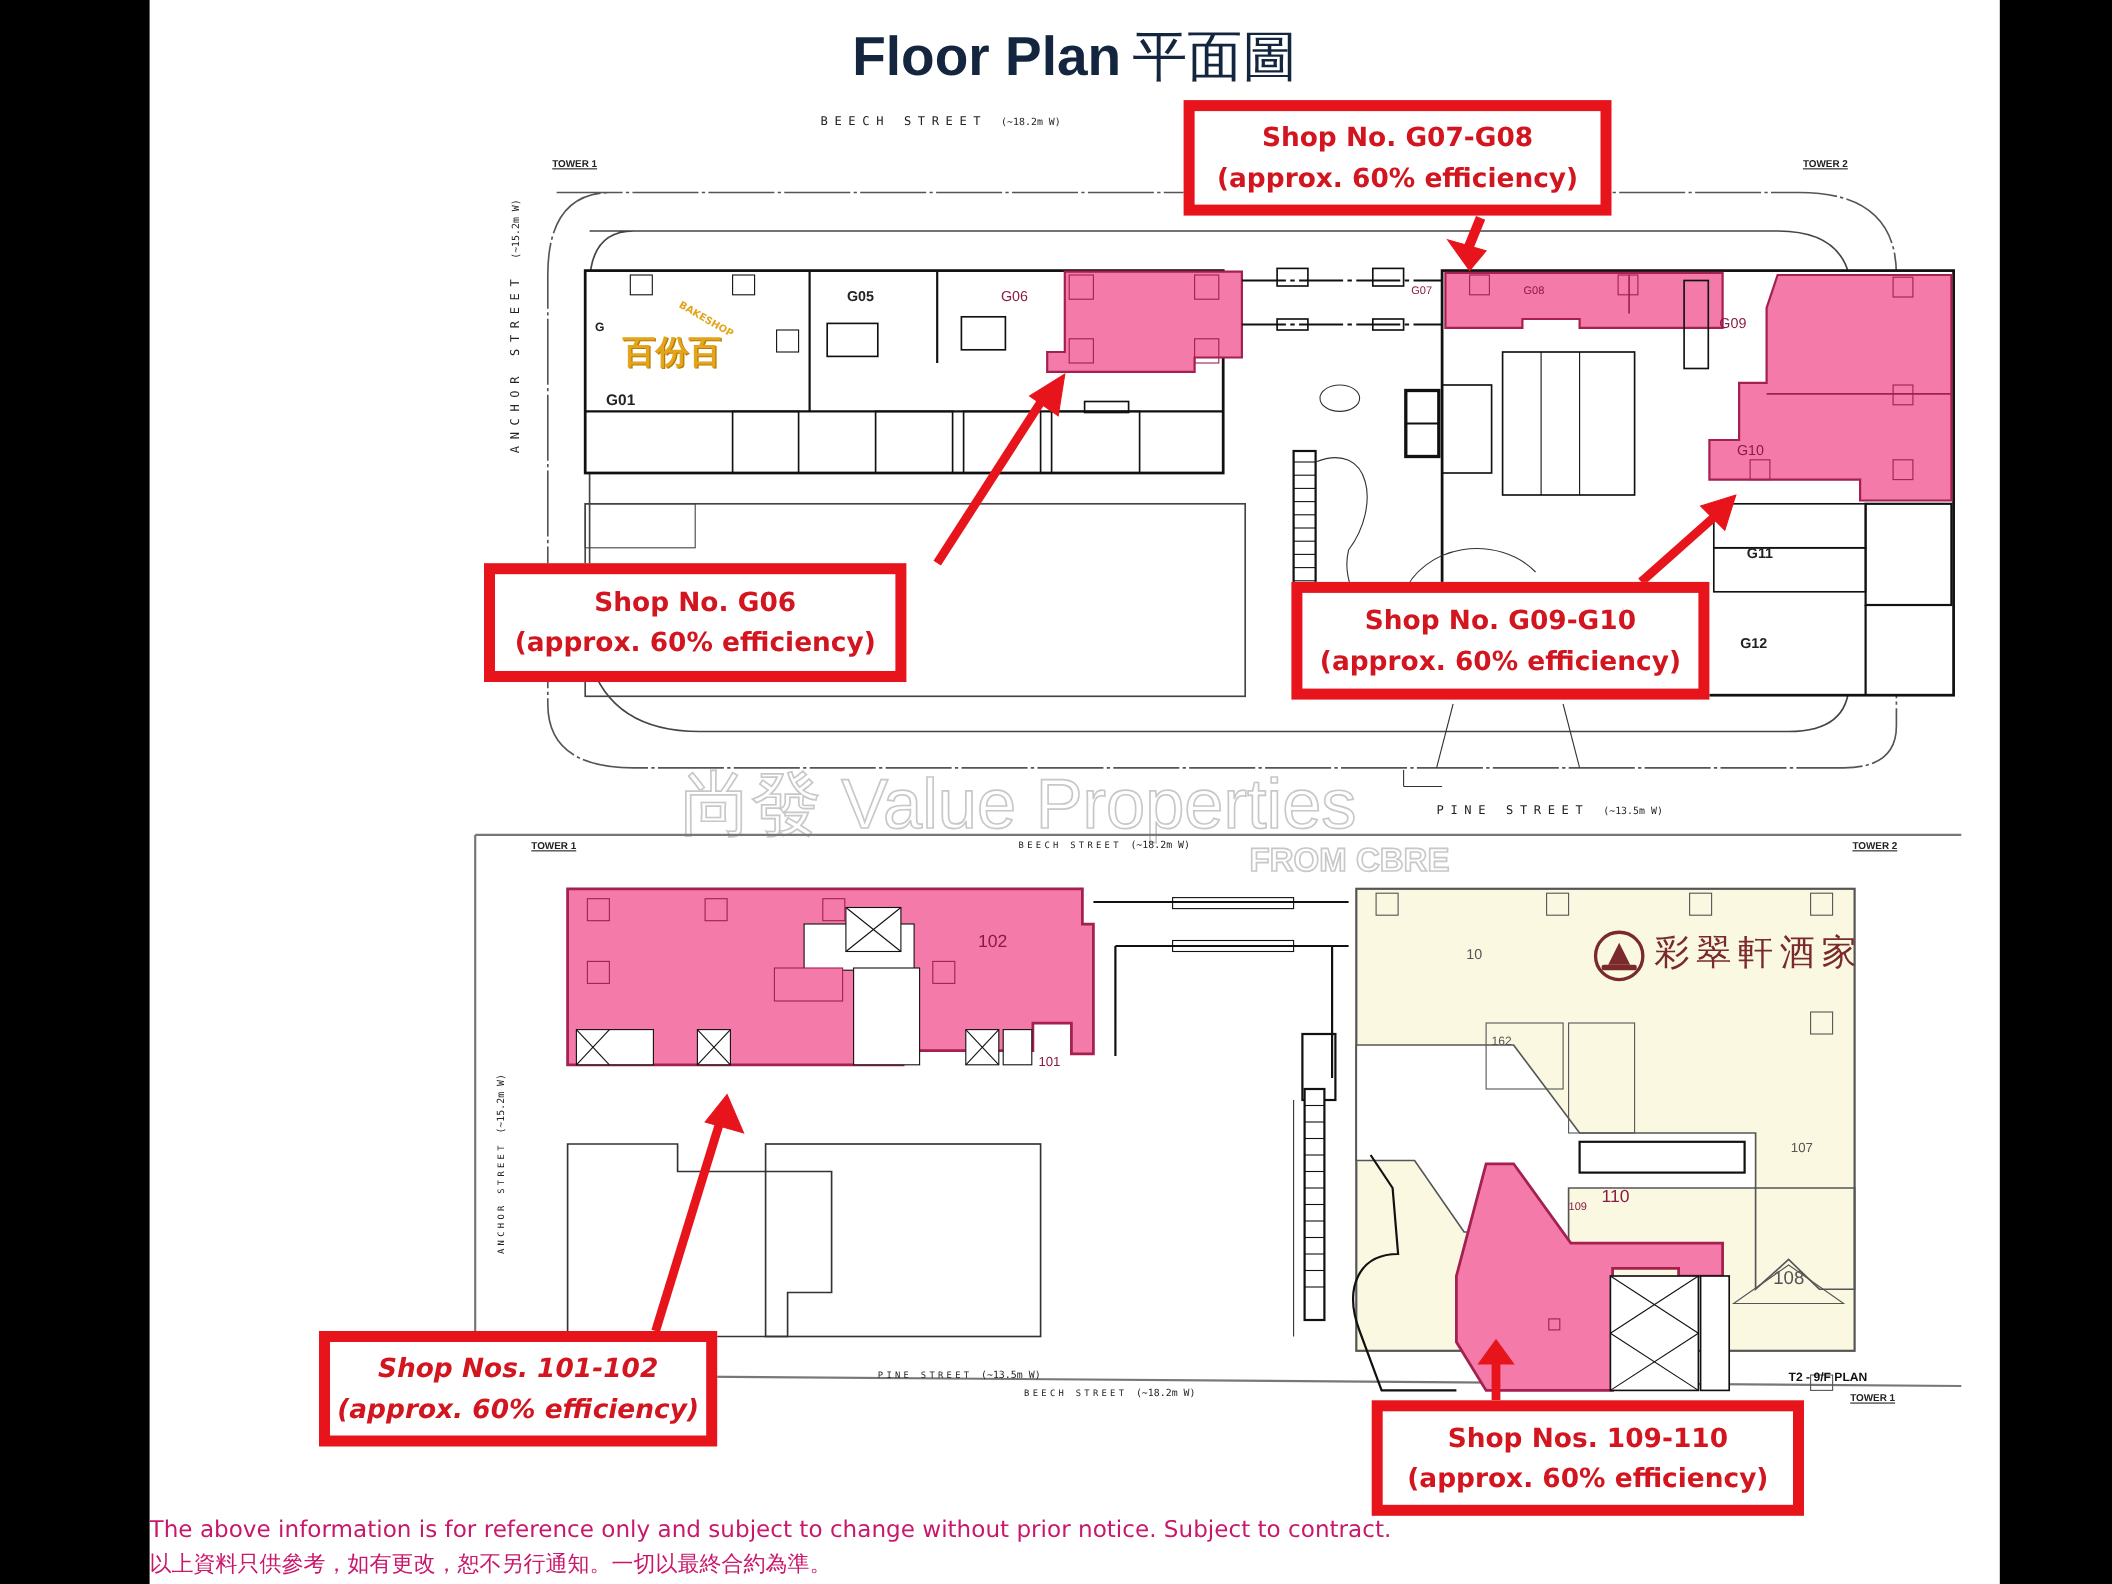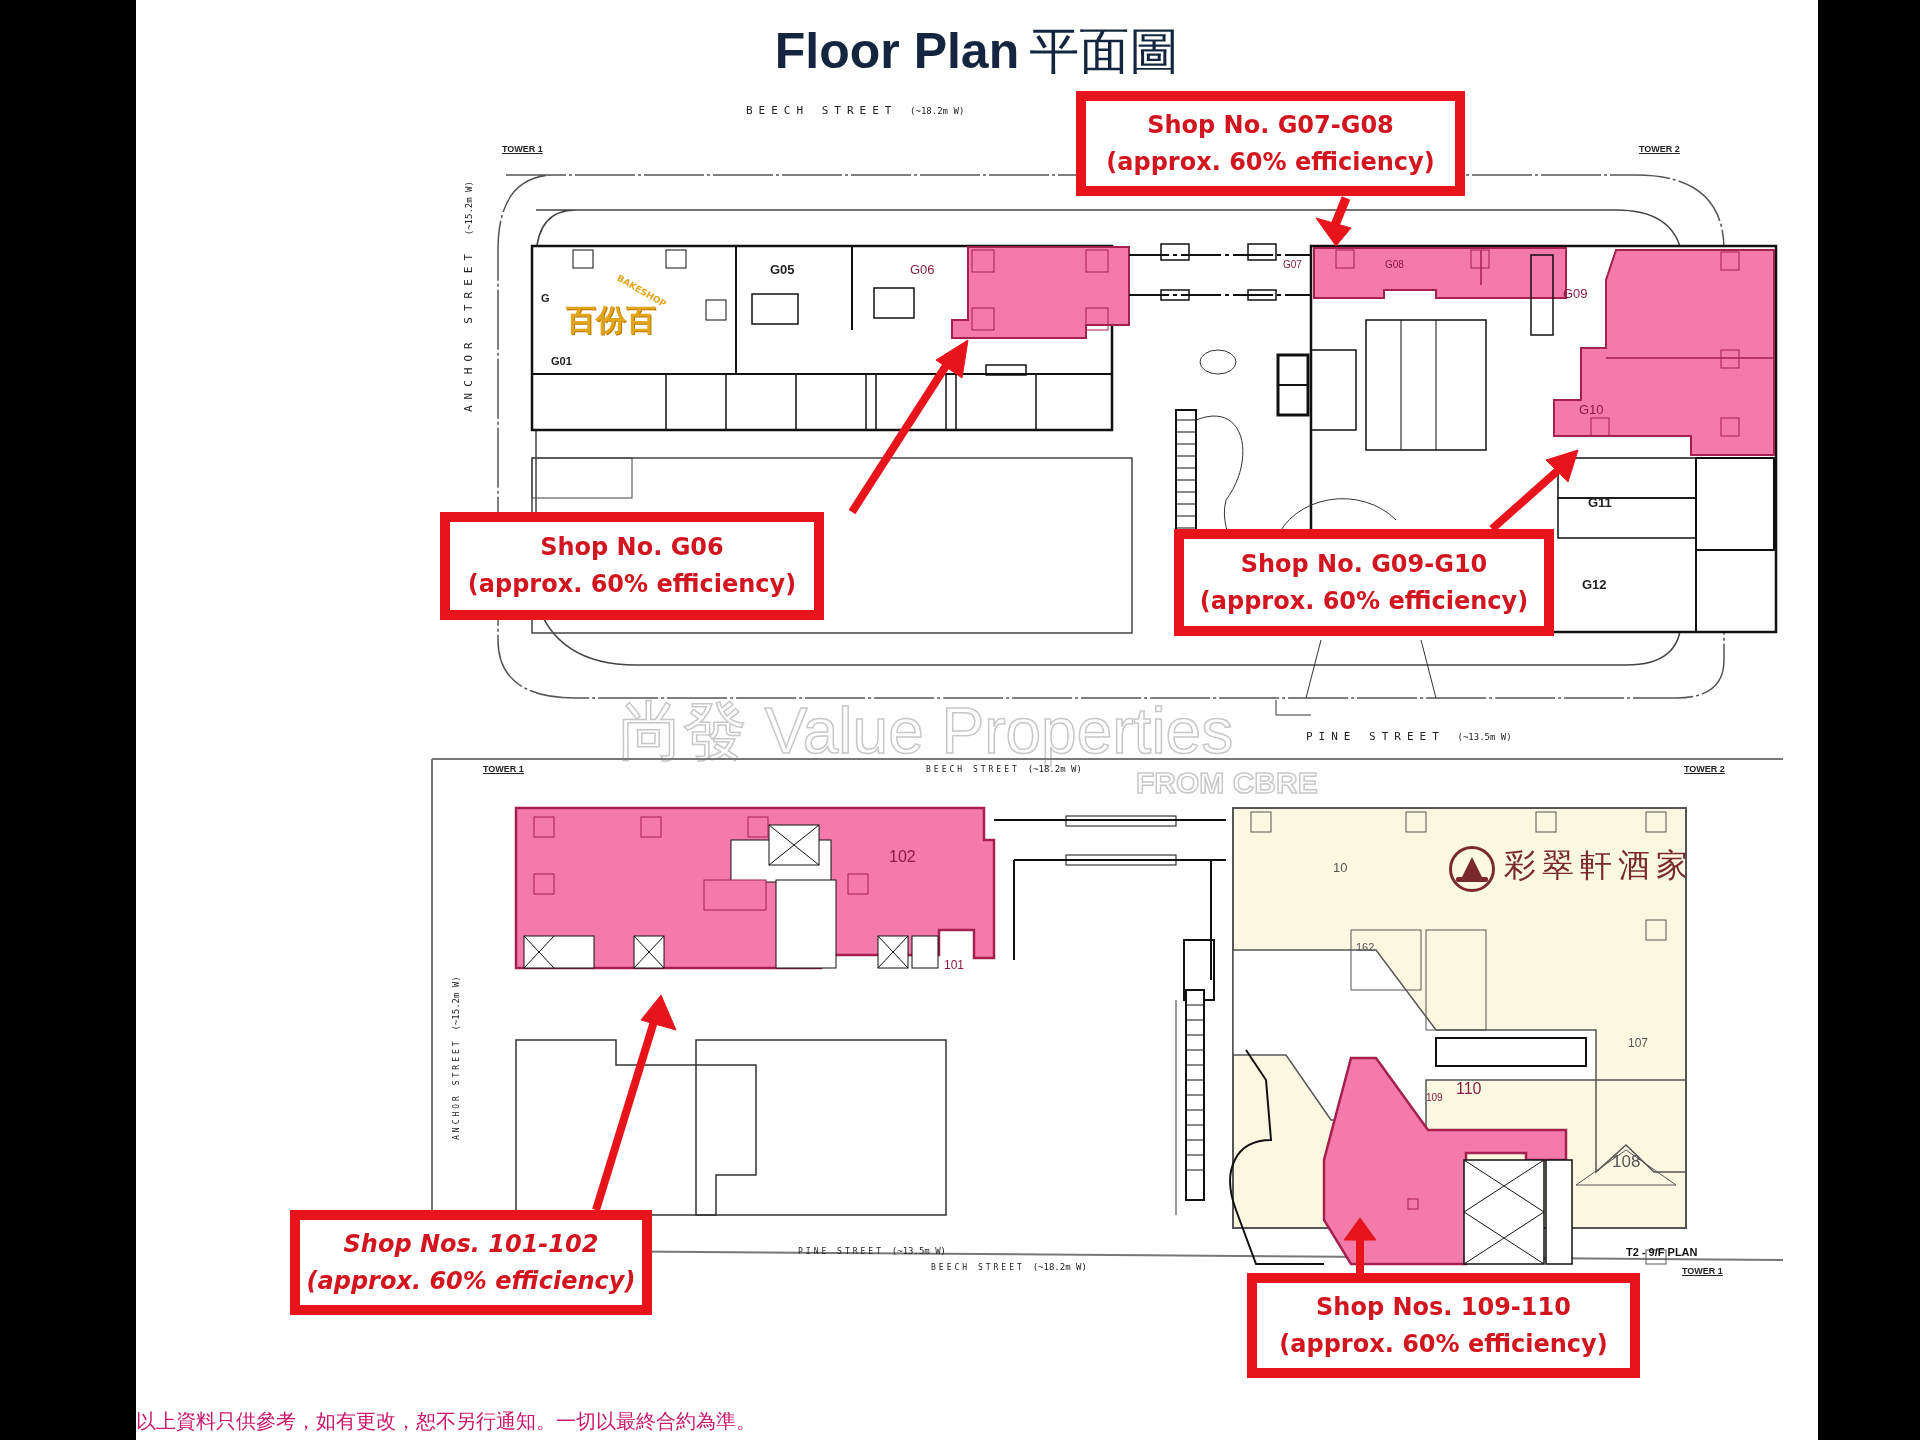--- a/index.html
+++ b/index.html
@@ -132,21 +132,21 @@
         <line x1="1210" y1="198" x2="1195" y2="235" stroke-width="9"></line>
         <polygon points="1180,218 1215,228 1200,246"></polygon>
         <line x1="716" y1="512" x2="815" y2="358" stroke-width="8"></line>
         <polygon points="800,360 832,340 826,378"></polygon>
         <line x1="1356" y1="529" x2="1428" y2="465" stroke-width="8"></line>
         <polygon points="1410,460 1442,450 1432,482"></polygon>
       </g>
     </svg>
 
     <div class="room black" style="left:405px;top:292px;font-size:11px;">G</div>
-    <div class="room black" style="left:415px;top:355px;font-size:11px;">G01</div>
+    <div class="room black" style="left:415px;top:355px;font-size:14px;">G01</div>
     <div class="room black" style="left:634px;top:262px;font-size:13px;">G05</div>
     <div class="room" style="left:774px;top:262px;font-size:13px;">G06</div>
     <div class="room" style="left:1147px;top:259px;font-size:10px;">G07</div>
     <div class="room" style="left:1249px;top:259px;font-size:10px;">G08</div>
     <div class="room" style="left:1427px;top:286px;font-size:13px;">G09</div>
     <div class="room" style="left:1443px;top:402px;font-size:13px;">G10</div>
     <div class="room black" style="left:1452px;top:495px;font-size:13px;">G11</div>
     <div class="room black" style="left:1446px;top:577px;font-size:13px;">G12</div>
 
     <div class="logo" style="left:430px;top:300px;font-size:30px;text-shadow:1px 1px 0 #b87a00;">百份百</div>
@@ -291,14 +291,15 @@
     <div class="callout" style="left:154px;top:1210px;width:362px;height:105px;font-style:italic;">
       <div>Shop Nos. 101-102</div>
       <div>(approx. 60% efficiency)</div>
     </div>
     <div class="callout" style="left:1111px;top:1273px;width:393px;height:105px;">
       <div>Shop Nos. 109-110</div>
       <div>(approx. 60% efficiency)</div>
     </div>
   </div>
 
+  <div class="disclaimer" style="top:1378px;">The above information is for reference only and subject to change without prior notice. Subject to contract.</div>
   <div class="disclaimer" style="top:1408px;font-size:20px;">以上資料只供參考，如有更改，恕不另行通知。一切以最終合約為準。</div>
 </div>
 
 </body></html>

